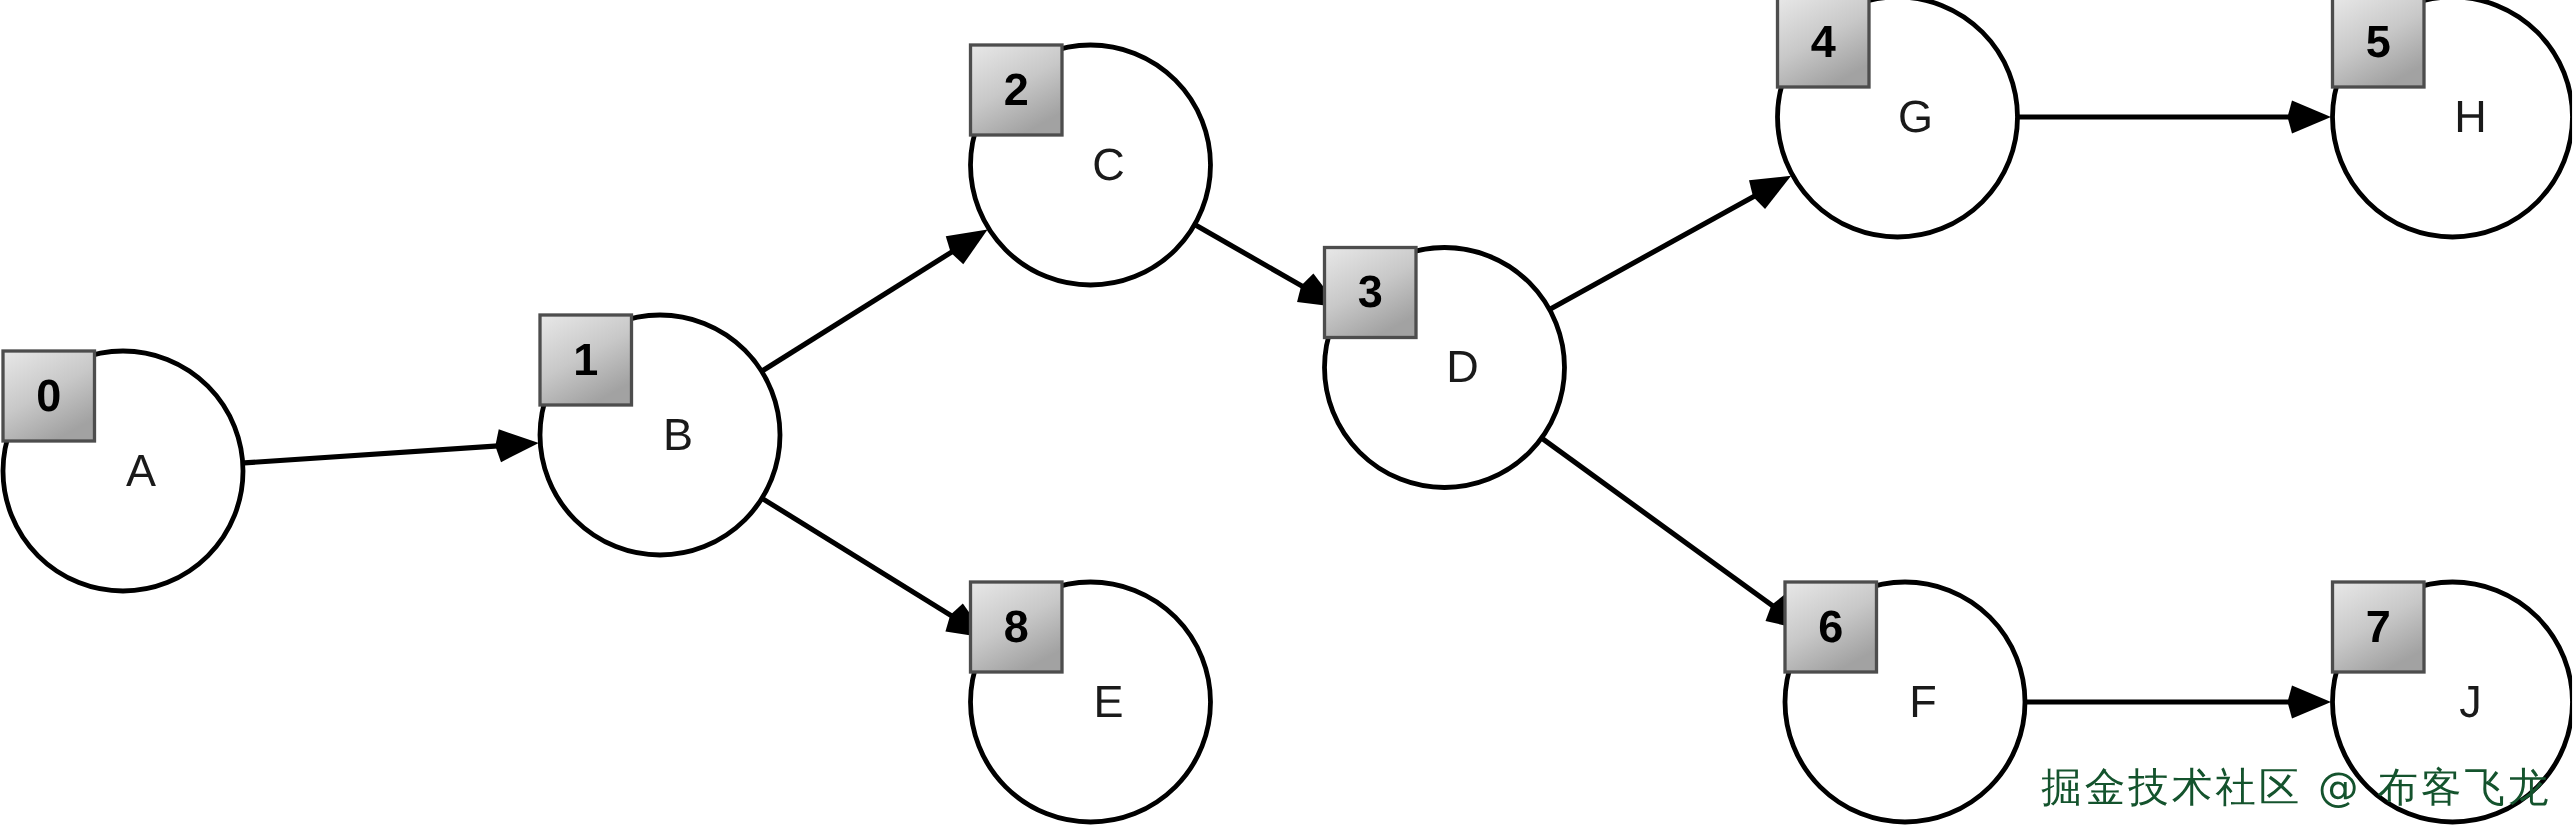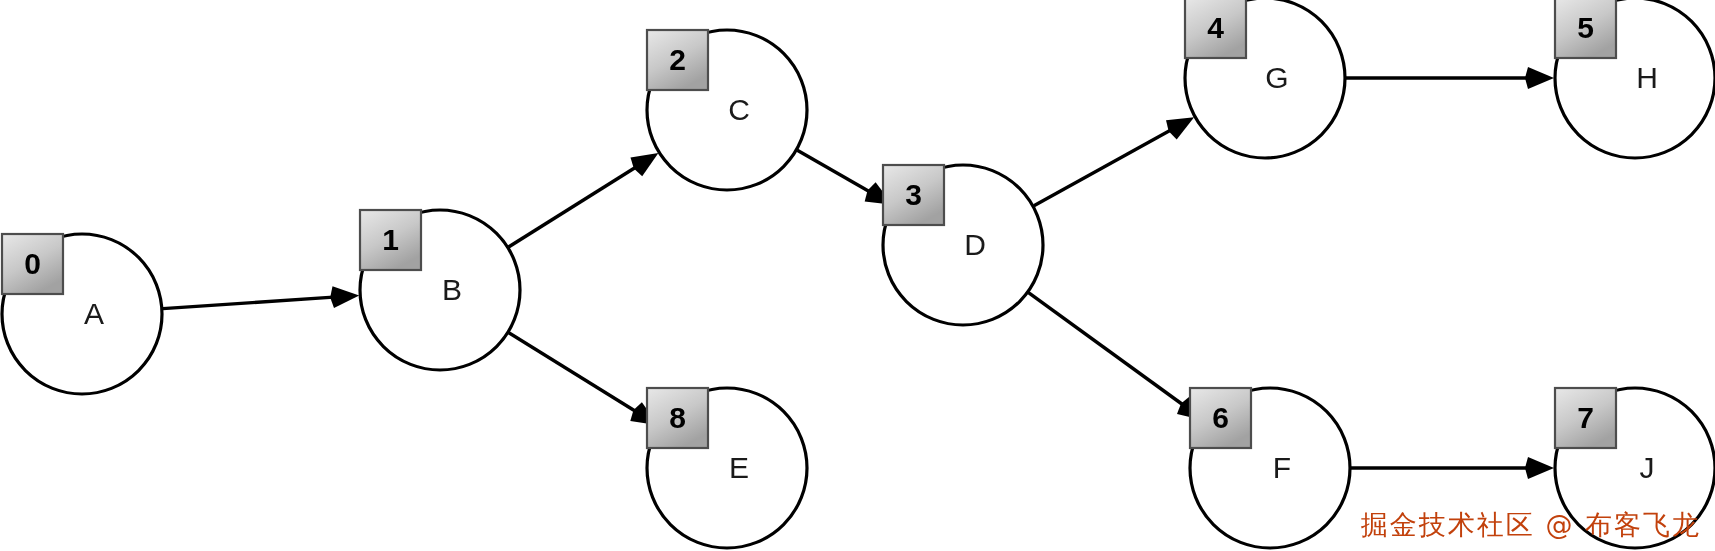--- a/index.html
+++ b/index.html
@@ -54,21 +54,21 @@
   .edge-head {
     fill: #000000;
     stroke: none;
   }
   .watermark {
     position: absolute;
     right: 14px;
     bottom: 8px;
     font-family: "DejaVu Sans", sans-serif;
     font-size: 27px;
-    color: #c2410c;
+    color: #14532d;
     letter-spacing: 2px;
     white-space: nowrap;
     user-select: none;
   }
 </style>
 </head>
 <body>
 
 <div id="canvas">
 

